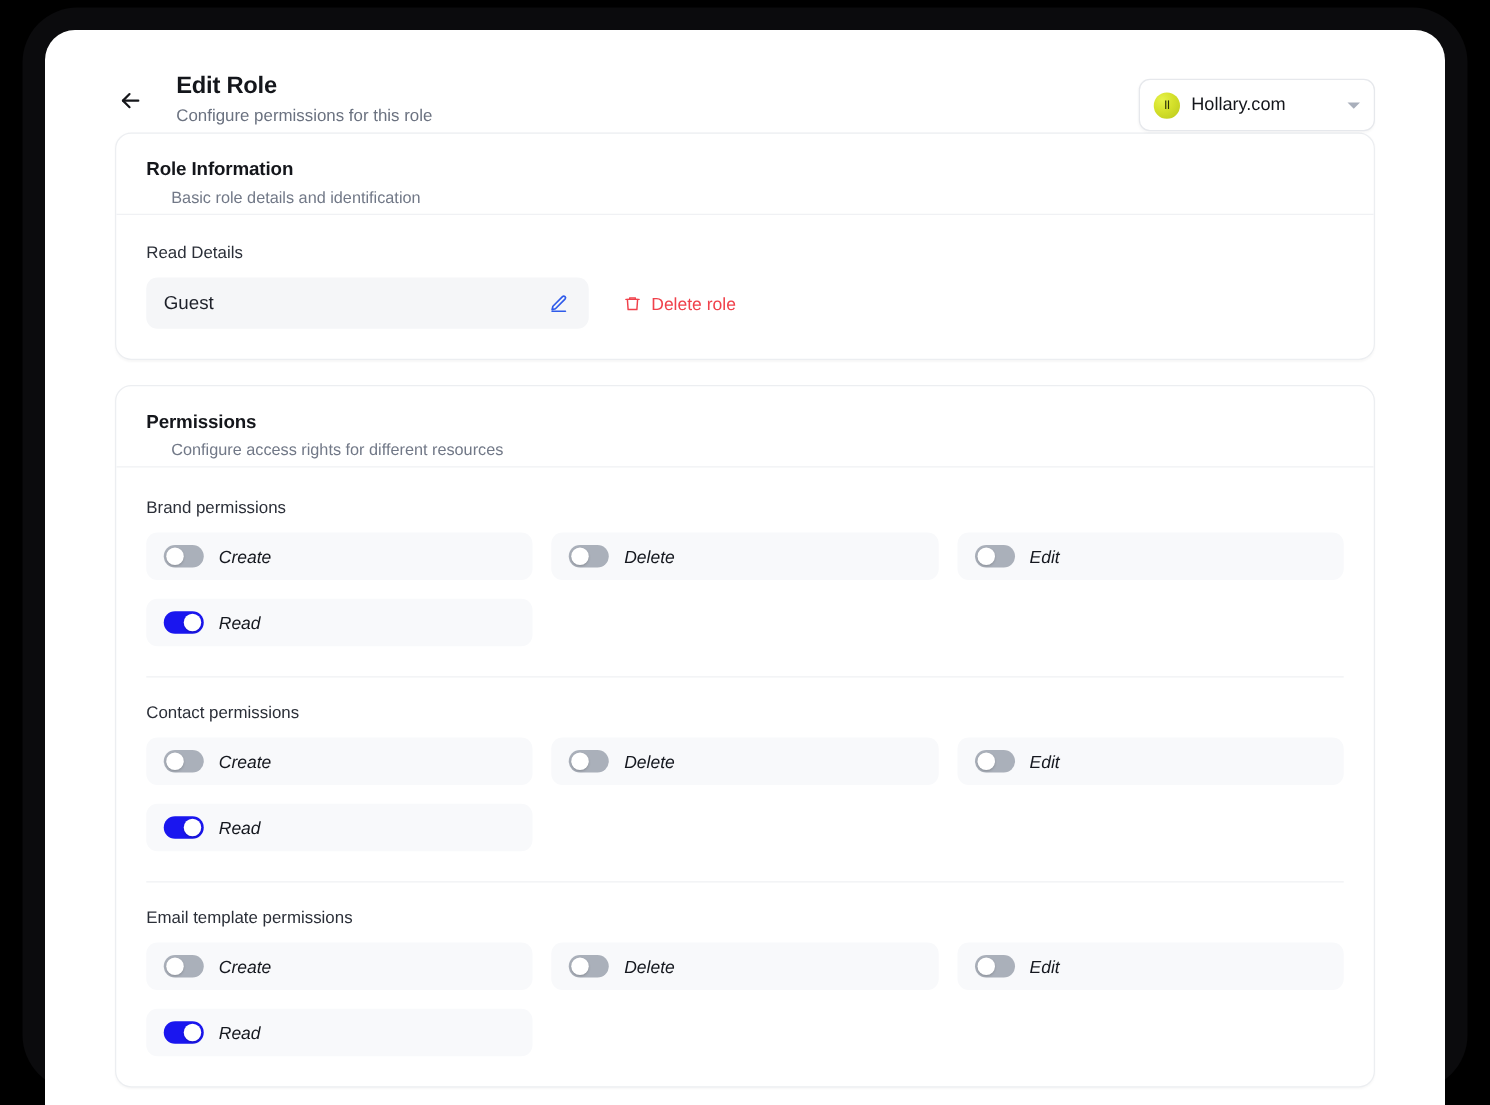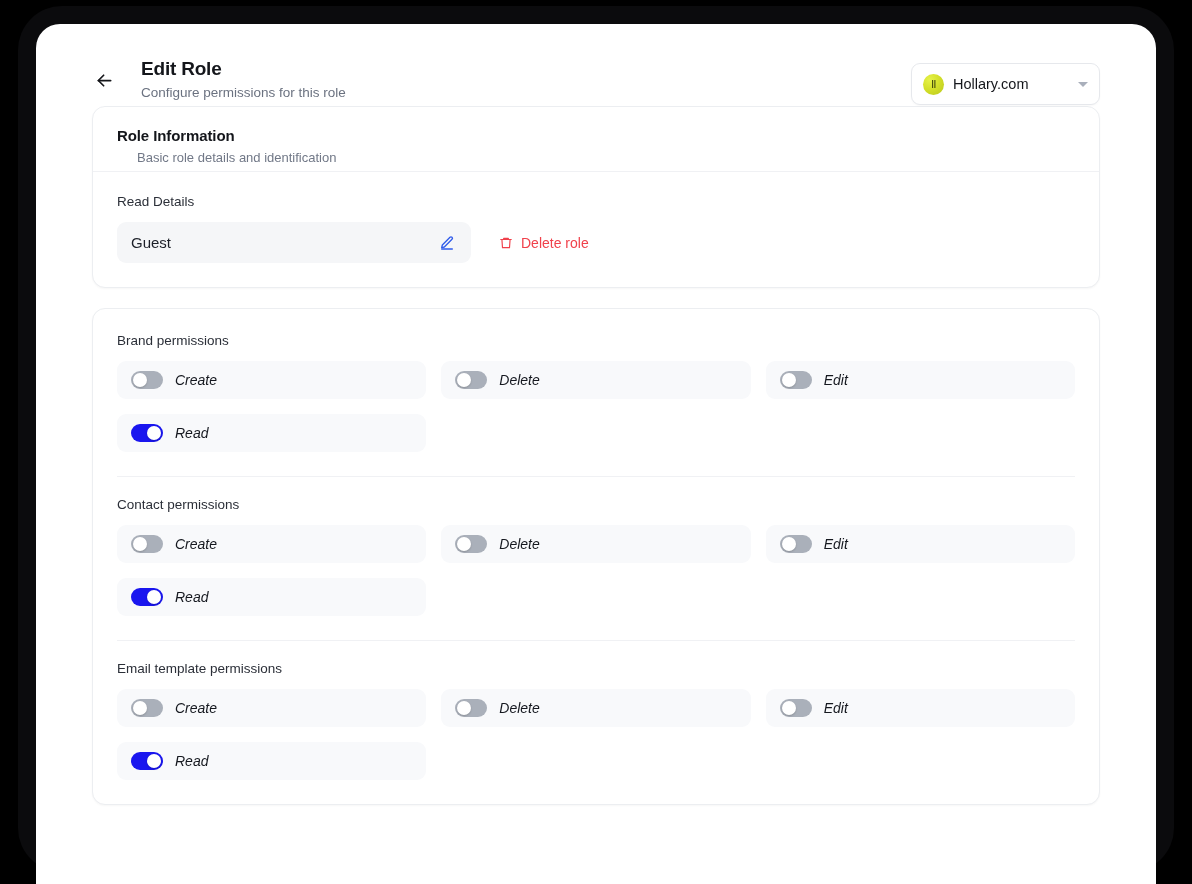--- a/index.html
+++ b/index.html
@@ -295,20 +295,24 @@
               <path d="M19 6l-1 14H6L5 6"></path>
             </svg>
           </span>
           <span>Delete role</span>
         </div>
       </div>
     </div>
   </div>
 
   <div class="card">
+    <div class="card-head">
+      <div class="card-title">Permissions</div>
+      <div class="card-desc">Configure access rights for different resources</div>
+    </div>
     <div class="card-body">
       <div id="perm-groups">
           <div class="perm-group">
             <div class="group-title">Brand permissions</div>
             <div class="perm-grid">
               <div class="perm-item">
                 <div class="toggle">
                   <div class="knob"></div>
                 </div>
                 <span class="perm-label">Create</span>

